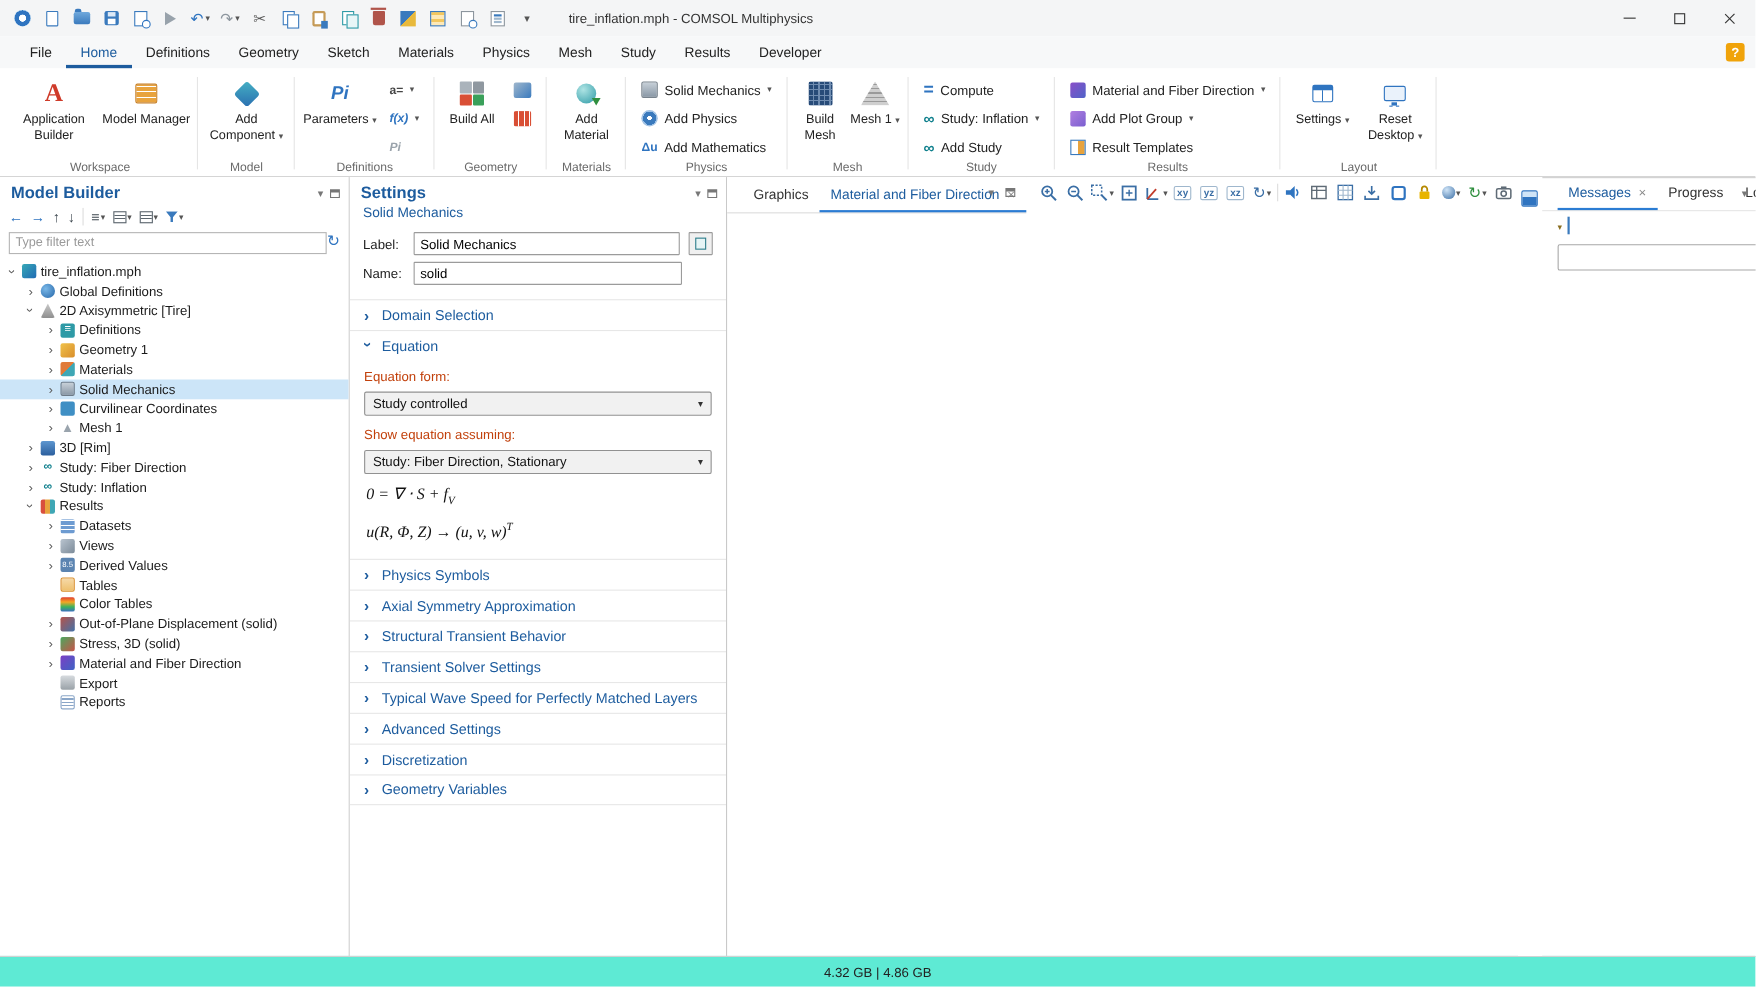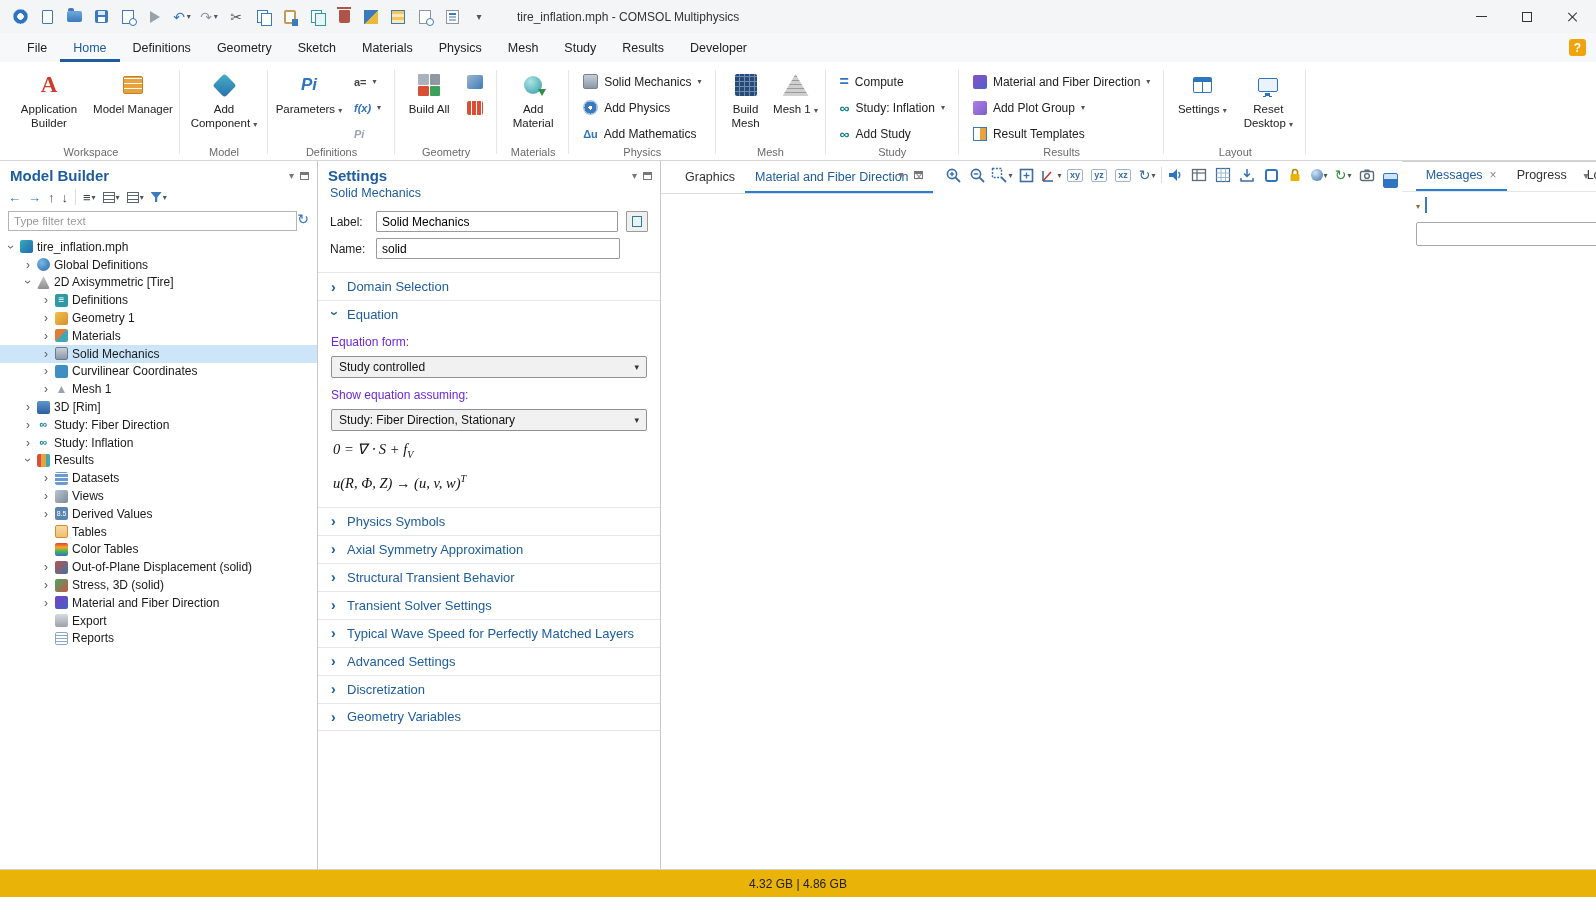--- a/index.html
+++ b/index.html
@@ -152,21 +152,21 @@
 .fcap{width:38px;color:#222}
 .inp{height:21px;border:1px solid #9b9b9b;flex:1;padding:0 5px;font:12px "Liberation Sans",sans-serif;background:#fff;border-radius:1px}
 .editbtn{width:22px;height:21px;border:1px solid #9b9b9b;background:#f0f0f0;display:flex;align-items:center;justify-content:center;border-radius:1px}
 .editbtn span{width:10px;height:11px;border:1.2px solid #2e7d8a;background:#e6f4f5}
 .secs{margin-top:10px;display:flex;flex-direction:column}
 .sec{height:28px;display:flex;align-items:center;gap:8px;padding:0 13px;border-top:1px solid #e7e7e7;color:#1d5c9e;font-size:13px;flex:none}
 .sec:last-child{border-bottom:1px solid #e7e7e7}
 .sch{color:#1d5c9e;font-size:14px;width:8px;line-height:1;font-weight:bold}
 .sch.exp{transform:rotate(90deg)}
 .eqc{padding:4px 13px 12px;display:flex;flex-direction:column;gap:7px}
-.eqlab{color:#6d28d9;padding-top:3px}
+.eqlab{color:#c2410c;padding-top:3px}
 .dd{height:22px;background:#f1f1f1;border:1px solid #919191;border-radius:2px;display:flex;align-items:center;padding:0 7px;font-size:12px;color:#111}
 .ddc{margin-left:auto;font-size:9px;color:#333}
 .eqline{font-family:"Liberation Serif",serif;font-style:italic;font-size:14.5px;color:#111;padding:3px 2px}
 .eqline sub,.eqline sup{font-size:10px}
 
 
 .gtabs{height:33px;display:flex;align-items:flex-end;padding-left:14px;border-bottom:1px solid #dcdcdc;position:relative;flex:none;background:#fff}
 .gt{padding:0 10px 7px;font-size:12.5px;color:#333;display:flex;gap:7px;align-items:center;border-bottom:2px solid transparent}
 .gt.active{color:#1d5c9e;border-bottom-color:#2b7cd3}
 .tclose{color:#888;font-size:12px}
@@ -182,21 +182,21 @@
 
 .pb{height:114px;border-top:1px solid #cfcfcf;display:flex;flex-direction:column;flex:none;background:#fff}
 .btabs{height:30px;display:flex;align-items:flex-end;padding-left:14px;border-bottom:1px solid #e6e6e6;position:relative}
 .btb{height:26px;display:flex;align-items:center;gap:9px;padding-left:14px}
 .pencil{width:5px;height:13px;background:linear-gradient(#f5d34a,#d9a520);transform:rotate(45deg);border-radius:1px;position:relative}
 .pencil::after{content:"";position:absolute;bottom:-4px;left:0;width:0;height:0;border-top:4px solid #8a6d1f;border-left:2.5px solid transparent;border-right:2.5px solid transparent}
 .copygrid{width:13px;height:12px;border:1.3px solid #3a7abd;background:repeating-linear-gradient(0deg,transparent 0 3px,#9fc1e4 3px 4px)}
 .bbox{height:24px;margin:4px 12px 0 14px;border:1px solid #a8a8a8;border-radius:2px;background:#fff}
 
 
-.sb{height:28px;border-top:1px solid #d2d2d2;background:#eab308;display:flex;align-items:center;justify-content:center;flex:none;font-size:12px;color:#222}
+.sb{height:28px;border-top:1px solid #d2d2d2;background:#5eead4;display:flex;align-items:center;justify-content:center;flex:none;font-size:12px;color:#222}
 </style>
 </head>
 <body>
 
 <div class="app">
 
   <div class="tb">
     <div class="qat">
       <span class="qi">
           <span class="logo"></span>

